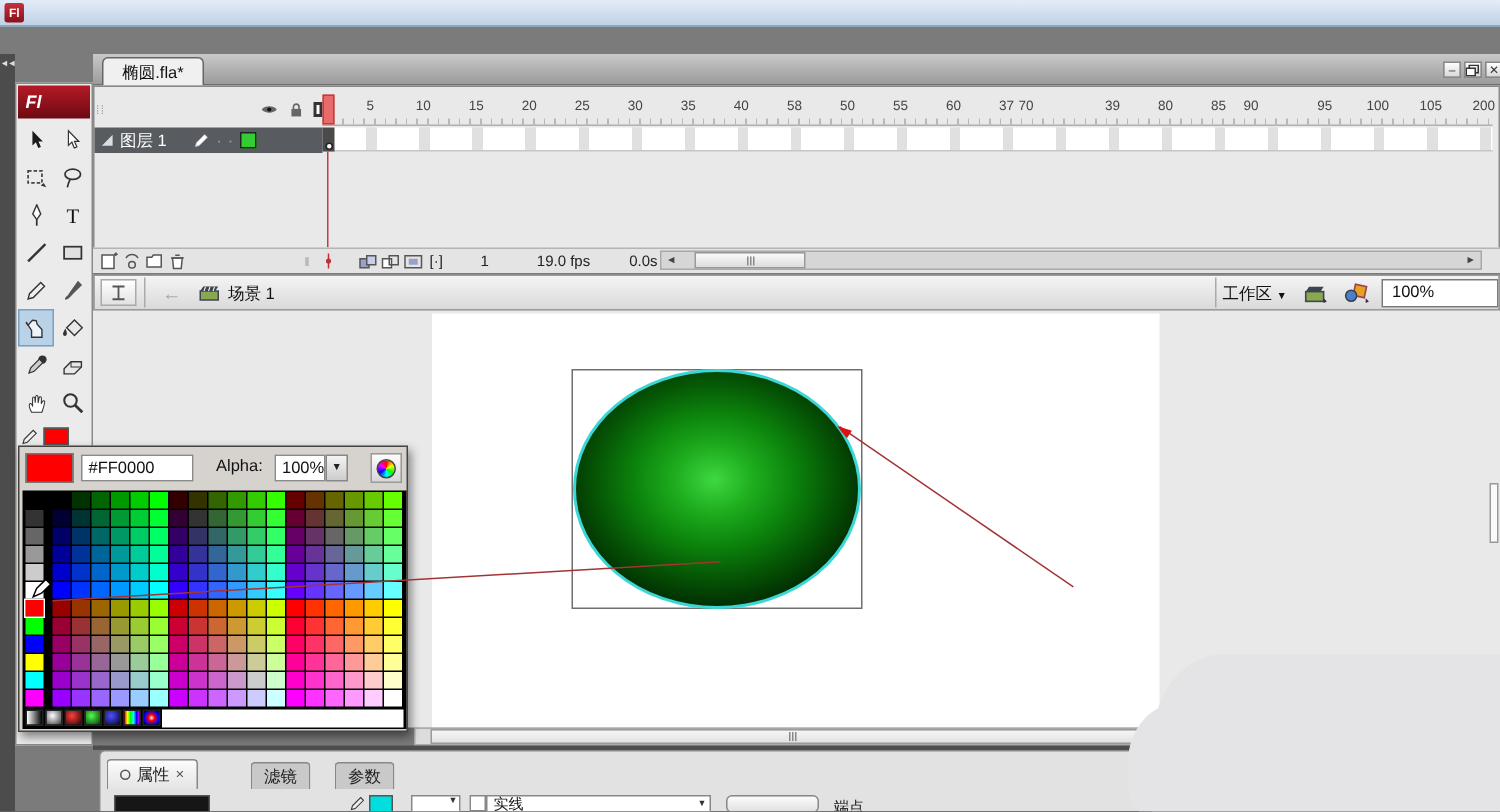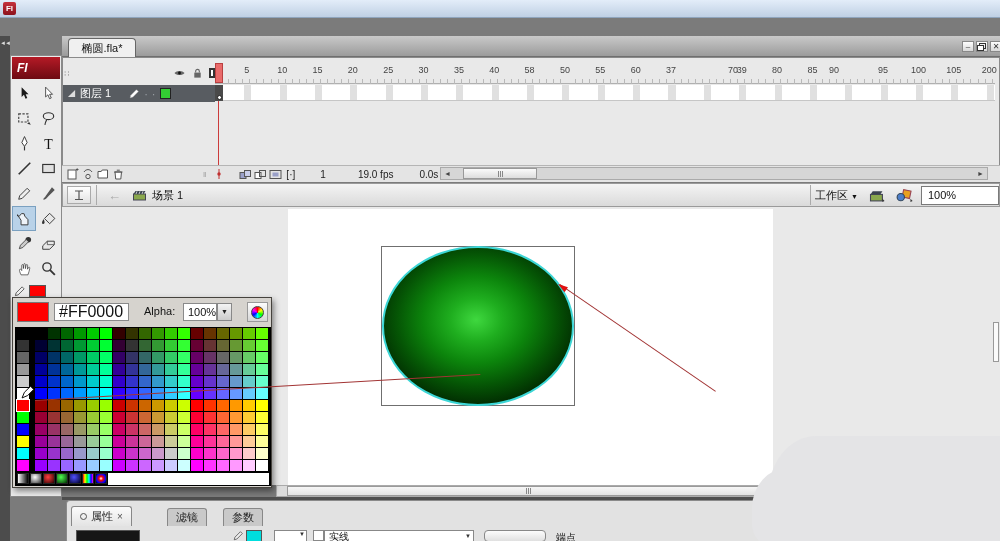--- a/index.html
+++ b/index.html
@@ -57,21 +57,21 @@
 .selrect{left:381px;top:246px;width:194px;height:160px;border:1px solid #6f6f6f}
 .ellipse{left:382px;top:246px;width:192px;height:160px;border-radius:50%;border:2px solid rgba(60,216,216,.9)}
 .hscroll{left:276px;top:485px;width:716px;height:12px;background:#dcdcdc;border:1px solid #aaa}
 .hthumb{position:absolute;left:10px;top:0;width:482px;height:10px;background:linear-gradient(#f6f6f6,#e2e2e2);border:1px solid #9a9a9a;display:flex;align-items:center;justify-content:center;gap:1px}
 .vthumb{left:993px;top:322px;width:6px;height:40px;background:#fafafa;border:1px solid #999}
 .annline{position:absolute;height:1.4px;transform-origin:0 0;z-index:80}
 .arrowhead{position:absolute;width:0;height:0;border-top:3.5px solid transparent;border-bottom:3.5px solid transparent;transform-origin:0 50%;z-index:81}
 
 .popup{left:12px;top:297px;width:260px;height:191px;background:#d6d3ce;border:1px solid #46433e;box-shadow:2px 3px 6px rgba(0,0,0,.45);z-index:60}
 .cursw{left:4px;top:4px;width:32px;height:20px;border:1px solid #777}
-.hexfield{left:41px;top:5px;width:75px;height:18px;background:#fff;border:1px solid #8a8a8a;line-height:16px;padding-left:4px;font-size:16px}
+.hexfield{left:41px;top:5px;width:75px;height:18px;background:#fff;border:1px solid #8a8a8a;line-height:16px;padding-left:4px;font-size:11px}
 .alphafield{left:170px;top:5px;width:34px;height:18px;background:#fff;border:1px solid #8a8a8a;line-height:16px;padding-left:4px}
 .dropbtn{left:204px;top:5px;width:15px;height:18px;background:linear-gradient(#f4f4f4,#ccc);border:1px solid #888;font-size:7px;text-align:center;line-height:16px;color:#222}
 .wheelbtn{left:234px;top:4px;width:21px;height:20px;background:linear-gradient(#fdfdfd,#d6d6d6);border:1px solid #999;display:flex;align-items:center;justify-content:center}
 .wheel{width:13px;height:13px;border-radius:50%;background:conic-gradient(#f00,#ff0,#0f0,#0ff,#00f,#f0f,#f00);border:1px solid #444}
 .palette{left:2px;top:29px;width:256px;height:159px;background:#000}
 .palcol{position:absolute;left:2px;top:1px;display:grid;grid-template-columns:12px;grid-auto-rows:11px;gap:1px}
 .palgrid{position:absolute;left:20px;top:1px;display:grid;grid-template-columns:repeat(18,12px);grid-auto-rows:11px;gap:1px}
 .pcell{width:12px;height:11px}
 .pcell.sel{outline:1px solid #fff;z-index:2}
 .gradrow{position:absolute;left:2px;top:146px;display:flex;gap:1px}
@@ -262,21 +262,21 @@
       <div class="tick" style="left: 128.865px;">20</div>
       <div class="tick" style="left: 164.215px;">25</div>
       <div class="tick" style="left: 199.565px;">30</div>
       <div class="tick" style="left: 234.915px;">35</div>
       <div class="tick" style="left: 270.265px;">40</div>
       <div class="tick" style="left: 305.615px;">58</div>
       <div class="tick" style="left: 340.965px;">50</div>
       <div class="tick" style="left: 376.315px;">55</div>
       <div class="tick" style="left: 411.665px;">60</div>
       <div class="tick" style="left: 447.015px;">37</div>
-      <div class="tick" style="left: 509px;">70</div>
+      <div class="tick" style="left: 460px;">70</div>
       <div class="tick" style="left: 517.715px;">39</div>
       <div class="tick" style="left: 553.065px;">80</div>
       <div class="tick" style="left: 588.415px;">85</div>
       <div class="tick" style="left: 610px;">90</div>
       <div class="tick" style="left: 659.115px;">95</div>
       <div class="tick" style="left: 694.465px;">100</div>
       <div class="tick" style="left: 729.815px;">105</div>
       <div class="tick" style="left: 765.165px;">200</div>
     </div>
   <div class="abs tickstrip"></div>

